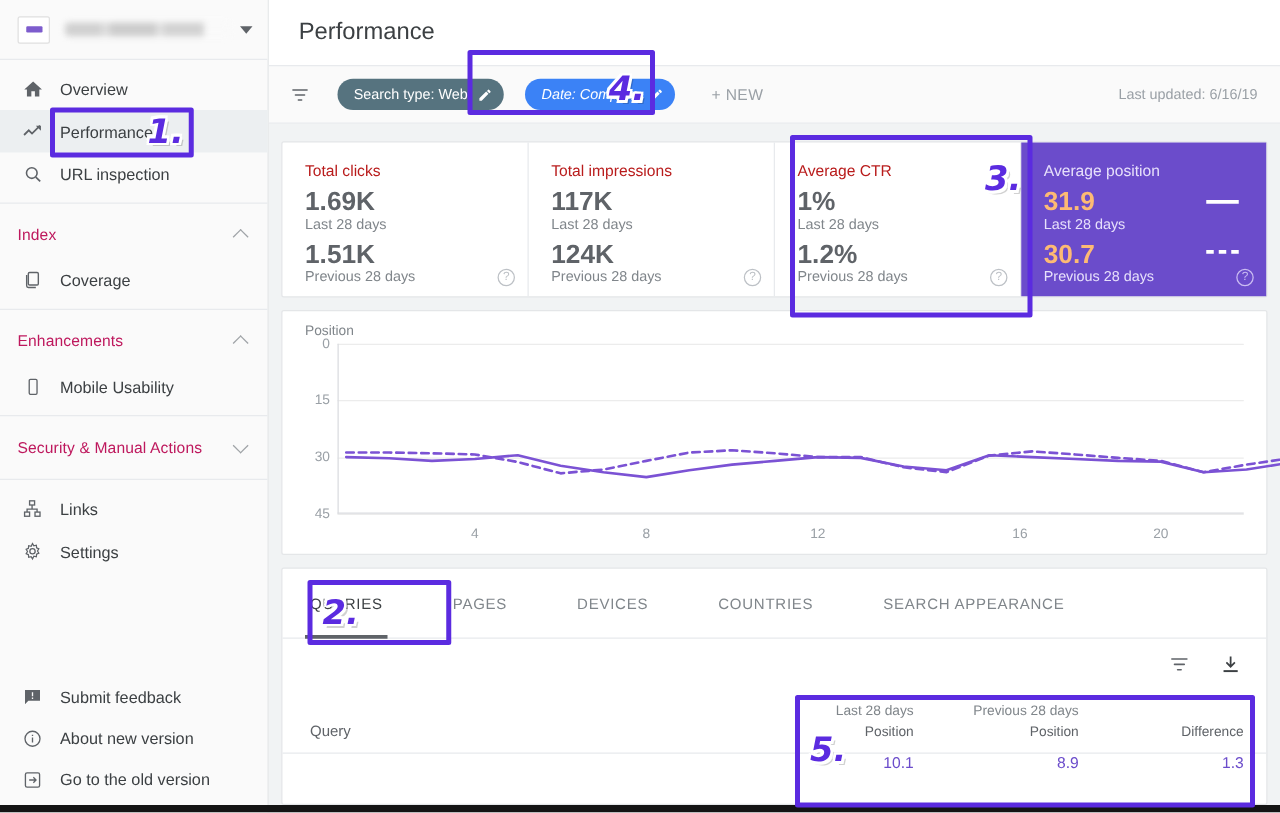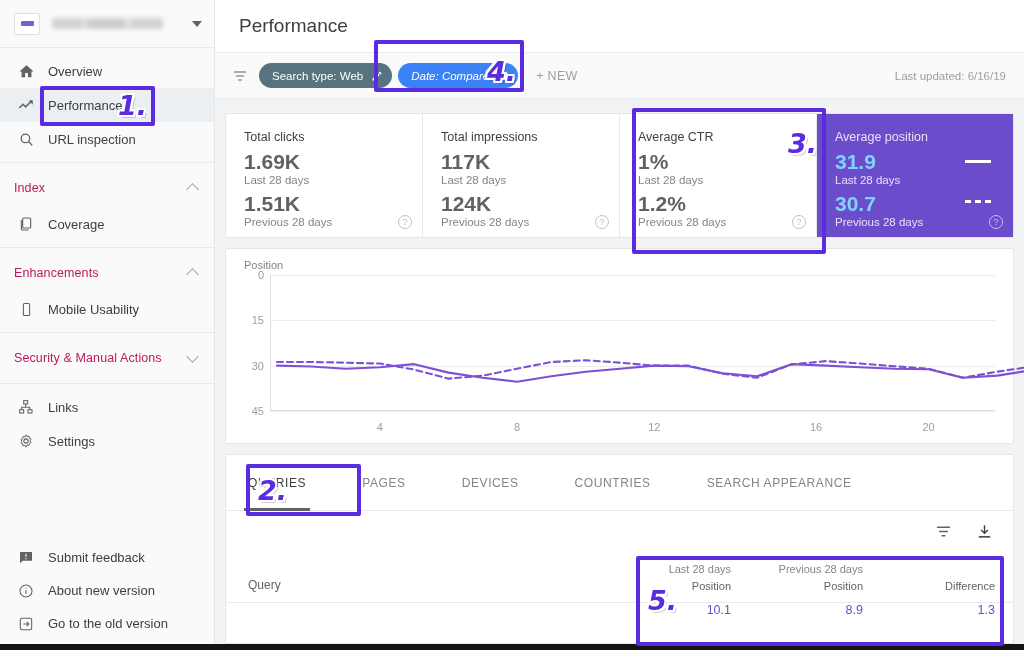--- a/index.html
+++ b/index.html
@@ -77,21 +77,21 @@
 
   .topbar {
     height: 52px; background: #fff; display: flex; align-items: center;
     padding-left: 24px; flex: none;
   }
   .page-title { font-size: 19px; color: #3c4043; font-weight: 400; }
 
   .filterbar {
     height: 47px; background: #fafafa; border-top: 1px solid #e8eaed;
     border-bottom: 1px solid #e8eaed; display: flex; align-items: center;
-    padding: 0 18px 0 12px; flex: none; position: relative;
+    padding: 0 18px 0 12px; flex: none; position: relative; gap: 11px;
   }
   .funnel { width: 26px; display: flex; align-items: center; justify-content: center; flex: none; }
   .chip {
     display: flex; align-items: center; height: 25px; border-radius: 13px;
     color: #fff; font-size: 11.5px; padding: 0 9px 0 13px; margin-left: 6px; flex: none;
   }
   .chip .pencil { margin-left: 8px; display: flex; }
   .chip.searchtype { background: #56737f; }
   .chip.date { background: #3b82f6; font-style: italic; }
   .newbtn { margin-left: 18px; font-size: 12.5px; color: #9aa0a6; letter-spacing: .3px; }
@@ -103,34 +103,34 @@
     background: #fff; border: 1px solid #e4e6e8; border-radius: 2px;
   }
 
   
   .metrics { display: flex; height: 125px; }
   .metric {
     flex: 1; padding: 16px 18px 0 18px; position: relative;
     border-right: 1px solid #e8eaed;
   }
   .metric:last-child { border-right: none; }
-  .metric .m-label { font-size: 12.5px; color: #404040; }
+  .metric .m-label { font-size: 12.5px; color: #b91c1c; }
   .metric .m-val { font-size: 21px; font-weight: bold; color: #5f6368; margin-top: 7px; line-height: 1.05; }
   .metric .m-sub { font-size: 11.5px; color: #80868b; margin-top: 1px; }
   .metric .m-val2 { font-size: 21px; font-weight: bold; color: #5f6368; margin-top: 7px; line-height: 1.05; }
   .metric .help {
     position: absolute; right: 10px; bottom: 8px; width: 14px; height: 14px;
     border: 1px solid #bdc1c6; border-radius: 50%; color: #bdc1c6;
     font-size: 9.5px; line-height: 12px; text-align: center;
   }
   .metric.selected { background: #6b4ccb; border-right: none; }
   .metric.selected .m-label,
   .metric.selected .m-sub { color: #e7e0fb; }
   .metric.selected .m-val,
-  .metric.selected .m-val2 { color: #7dd3fc; }
+  .metric.selected .m-val2 { color: #fdba74; }
   .metric.selected .help { border-color: #cbbdf2; color: #cbbdf2; }
   .legend-line {
     position: absolute; right: 22px; width: 26px; height: 0;
   }
   .legend-line.solid { top: 46px; border-top: 3px solid #fff; }
   .legend-line.dashed { top: 86px; border-top: 3px dashed #fff; }
 
   
   .chartcard { margin-top: 10px; height: 196px; padding: 10px 14px 6px 14px; position: relative; }
   .chart-ylabel { font-size: 11px; color: #80868b; margin-left: 4px; }

